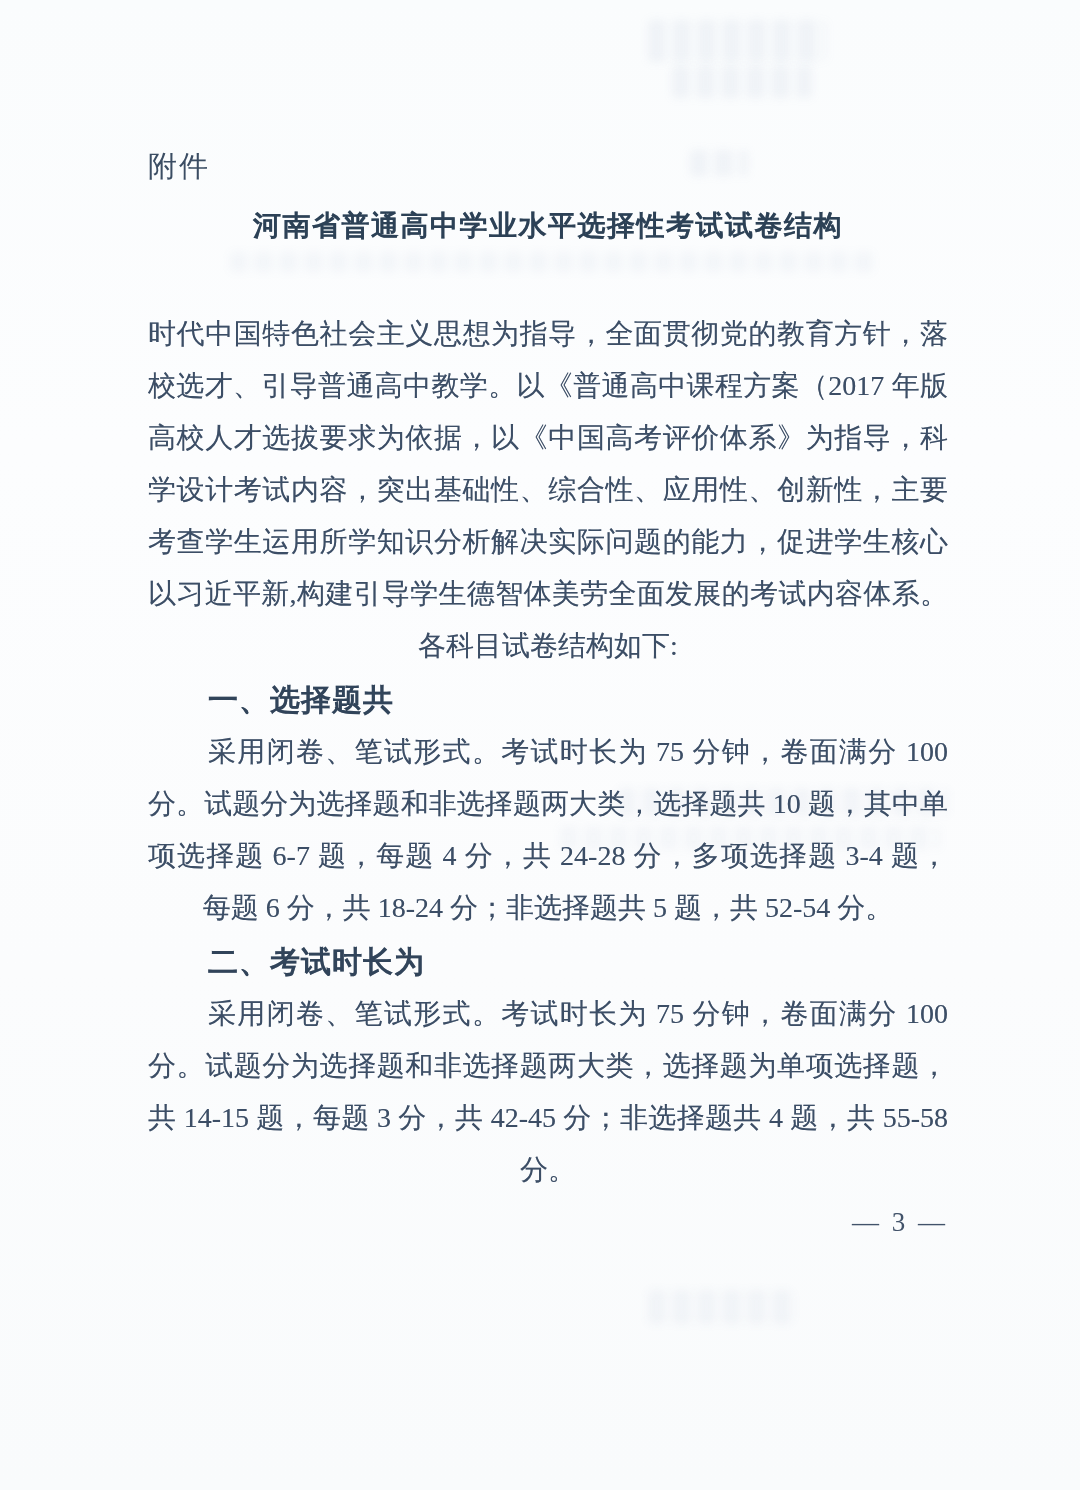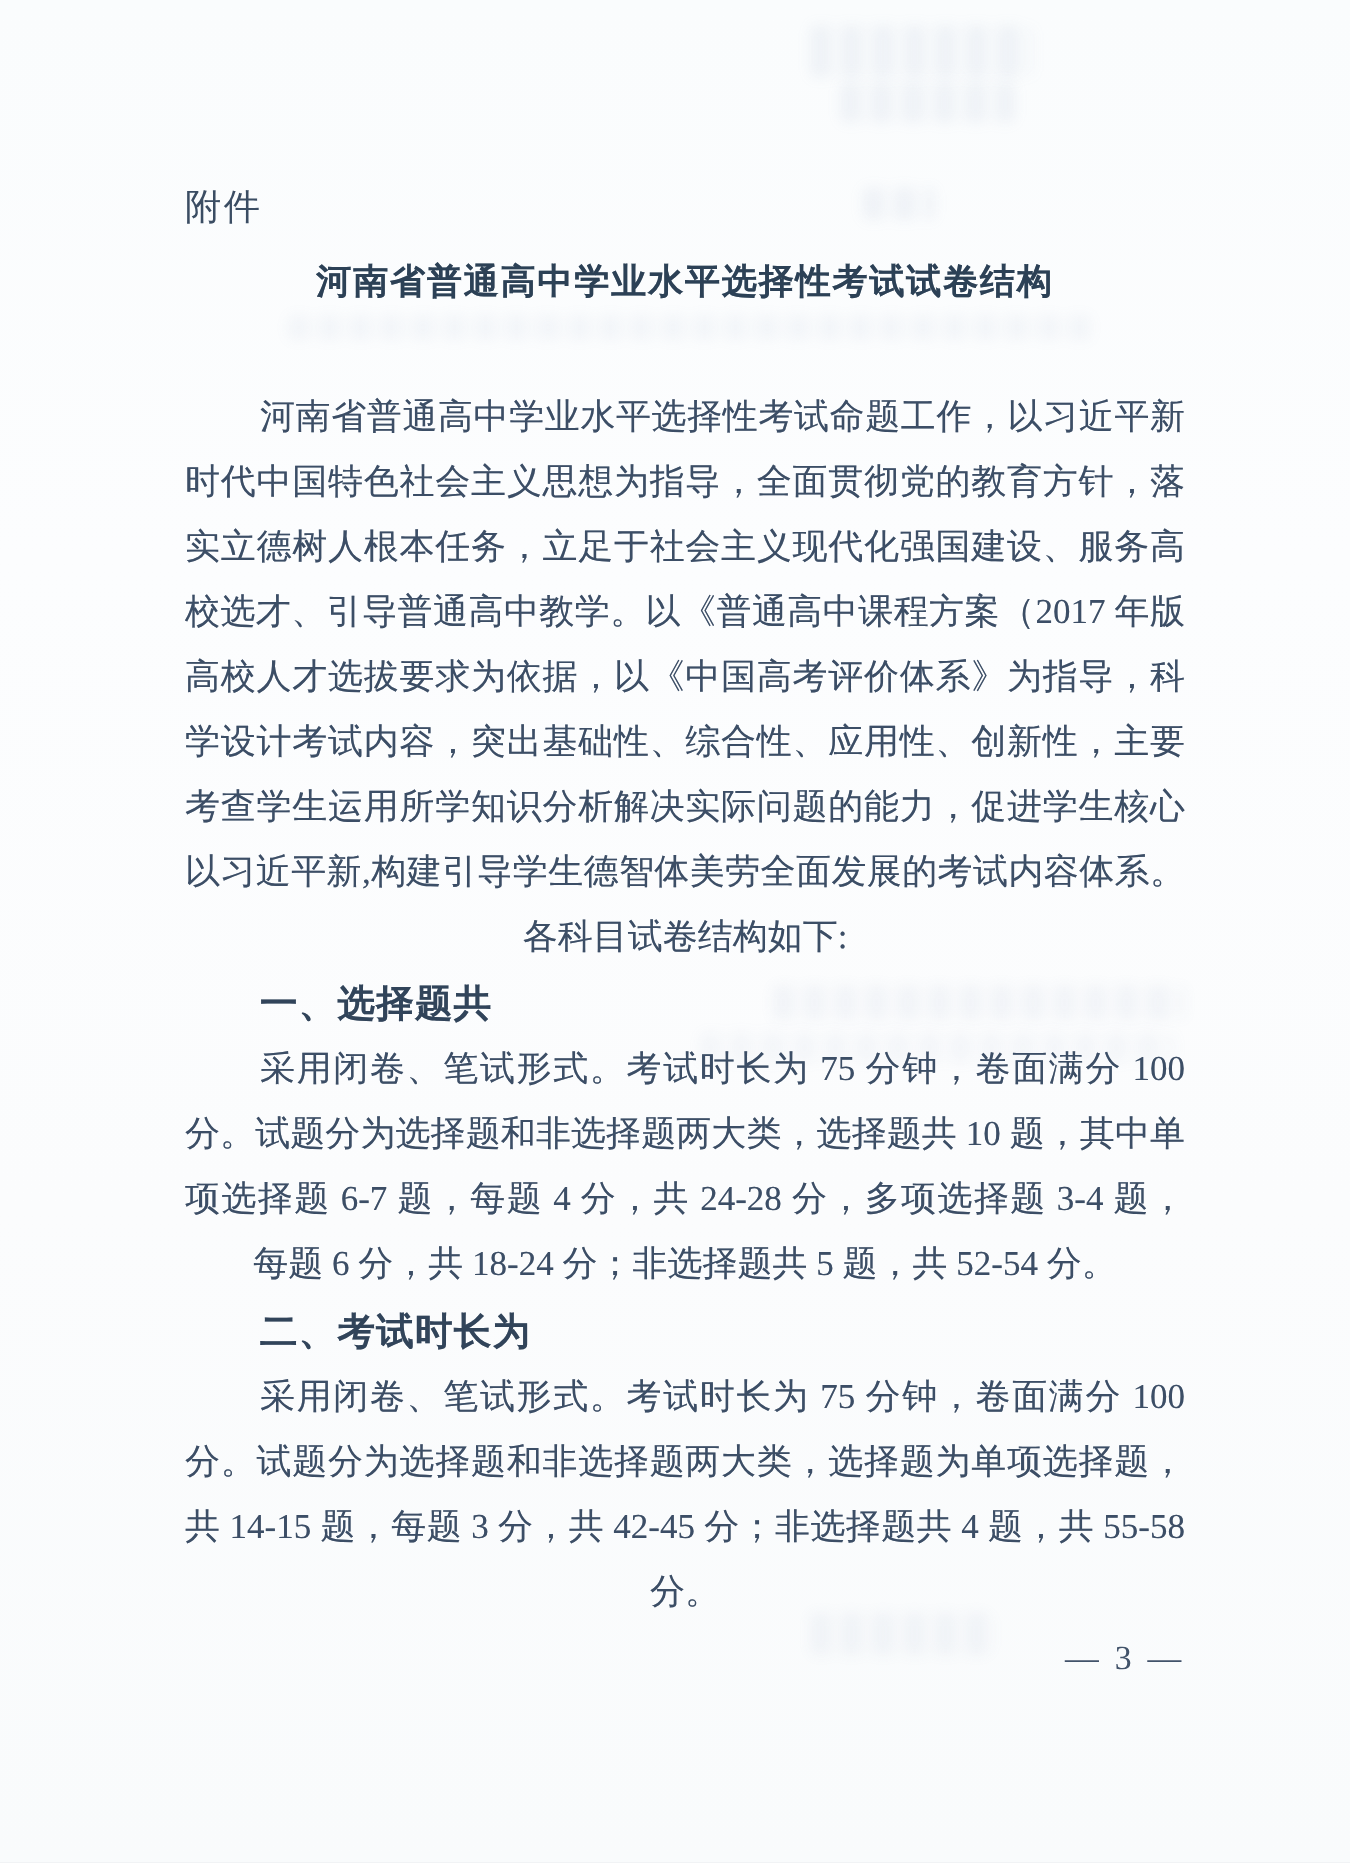--- a/index.html
+++ b/index.html
@@ -102,23 +102,21 @@
   <div class="artifact a6"></div>
   <div class="artifact a7"></div>
 
   <div class="content">
 
     <div class="attachment">附件</div>
 
     <h1 class="doc-title">河南省普通高中学业水平选择性考试试卷结构</h1>
 
     <div class="para intro">
-        <div class="line just ind">河南省普通高中学业水平选择性考试命题工作，以习近平新</div>
         <div class="line just">时代中国特色社会主义思想为指导，全面贯彻党的教育方针，落</div>
-        <div class="line just">实立德树人根本任务，立足于社会主义现代化强国建设、服务高</div>
         <div class="line just">校选才、引导普通高中教学。以《普通高中课程方案（2017 年版</div>
         <div class="line just">高校人才选拔要求为依据，以《中国高考评价体系》为指导，科</div>
         <div class="line just">学设计考试内容，突出基础性、综合性、应用性、创新性，主要</div>
         <div class="line just">考查学生运用所学知识分析解决实际问题的能力，促进学生核心</div>
         <div class="line just">以习近平新,构建引导学生德智体美劳全面发展的考试内容体系。</div>
         <div class="line">各科目试卷结构如下:</div>
       </div>
 
     <div class="section-heading">一、选择题共</div>
 

